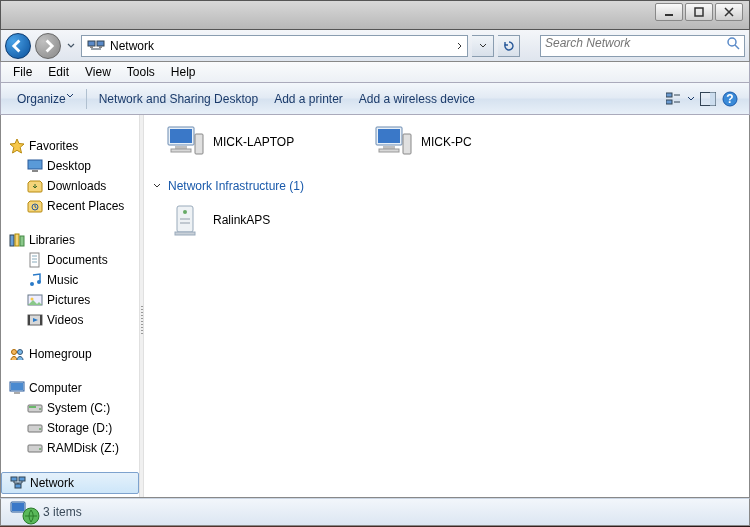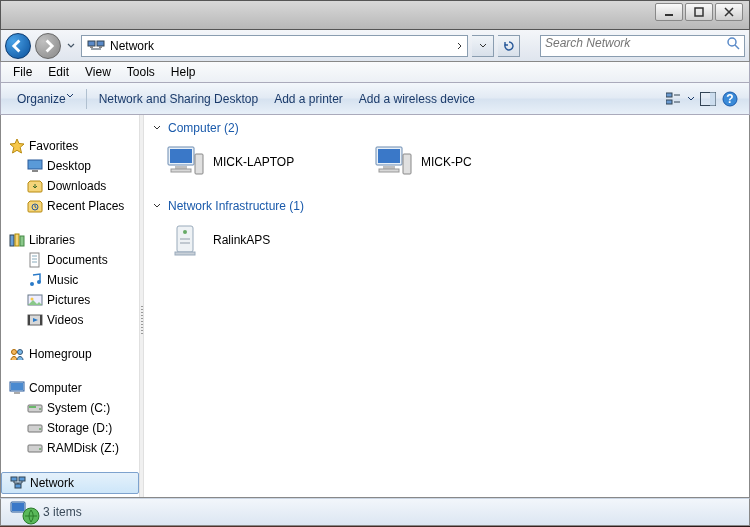--- a/index.html
+++ b/index.html
@@ -321,26 +321,20 @@
             <rect x="5" y="12" width="6" height="2" fill="#aaa"></rect>
           </svg>
           <span class="tree-label">MICK-LAPTOP</span>
         </div>
     </div>
   </div>
 
   <div class="nav-splitter"></div>
 
   <div class="content">
-    <div class="group-header">
-      <svg class="group-arrow" viewBox="0 0 10 10">
-          <path d="M2 3l3 3 3-3" fill="none" stroke="#333"></path>
-        </svg>
-      <span>Computer (2)</span>
-    </div>
     <div class="items-grid">
       <div class="item">
         <svg class="item-ico" viewBox="0 0 40 40">
             <rect x="3" y="5" width="26" height="18" rx="1" fill="#e8f0f8" stroke="#6a8ab0"></rect>
             <rect x="5" y="7" width="22" height="14" fill="#3a78c8"></rect>
             <rect x="10" y="24" width="12" height="3" fill="#c0c0c0"></rect>
             <rect x="6" y="27" width="20" height="3" fill="#d8d8d8" stroke="#999"></rect>
             <rect x="30" y="12" width="8" height="20" rx="1" fill="#e0e0e0" stroke="#888"></rect>
           </svg>
         <span>MICK-LAPTOP</span>

